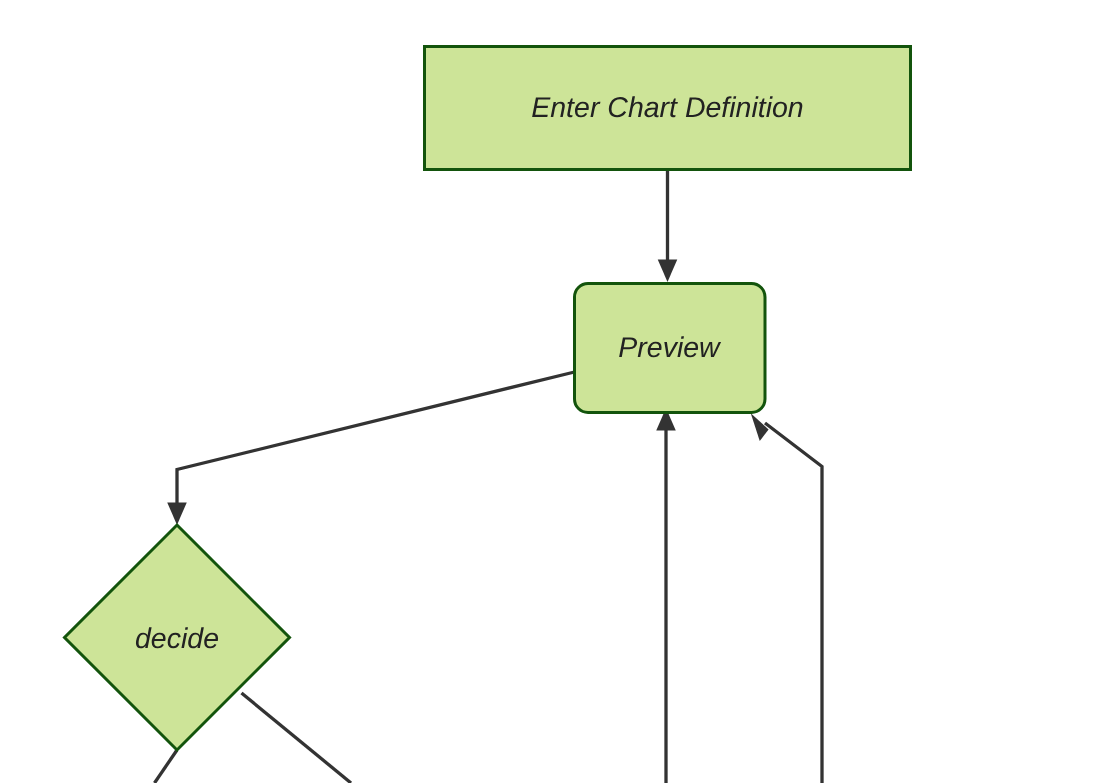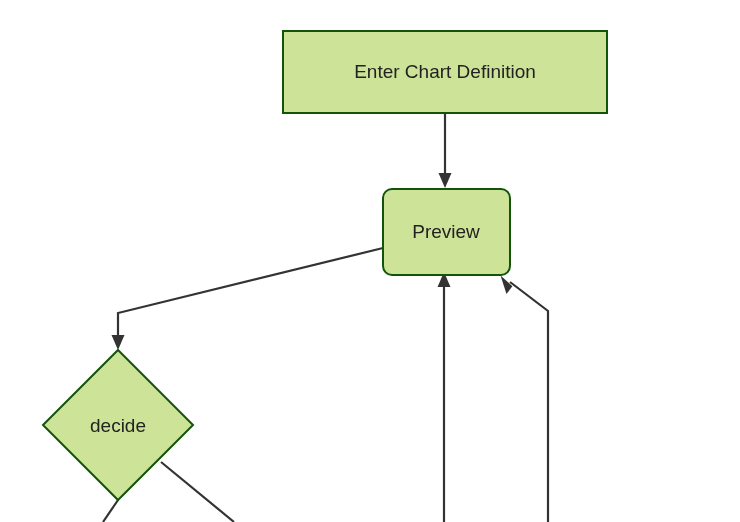--- a/index.html
+++ b/index.html
@@ -11,20 +11,21 @@
     width: 740px;
     height: 522px;
     overflow: hidden;
     font-family: "Liberation Sans", sans-serif;
   }
   #flowchart-root {
     position: relative;
     width: 740px;
     height: 407px;
     background: #ffffff;
+    font-style: italic;
   }
   svg#flow-svg {
     position: absolute;
     top: 0;
     left: 0;
     width: 740px;
     height: 522px;
     display: block;
   }
   .node-shape {

